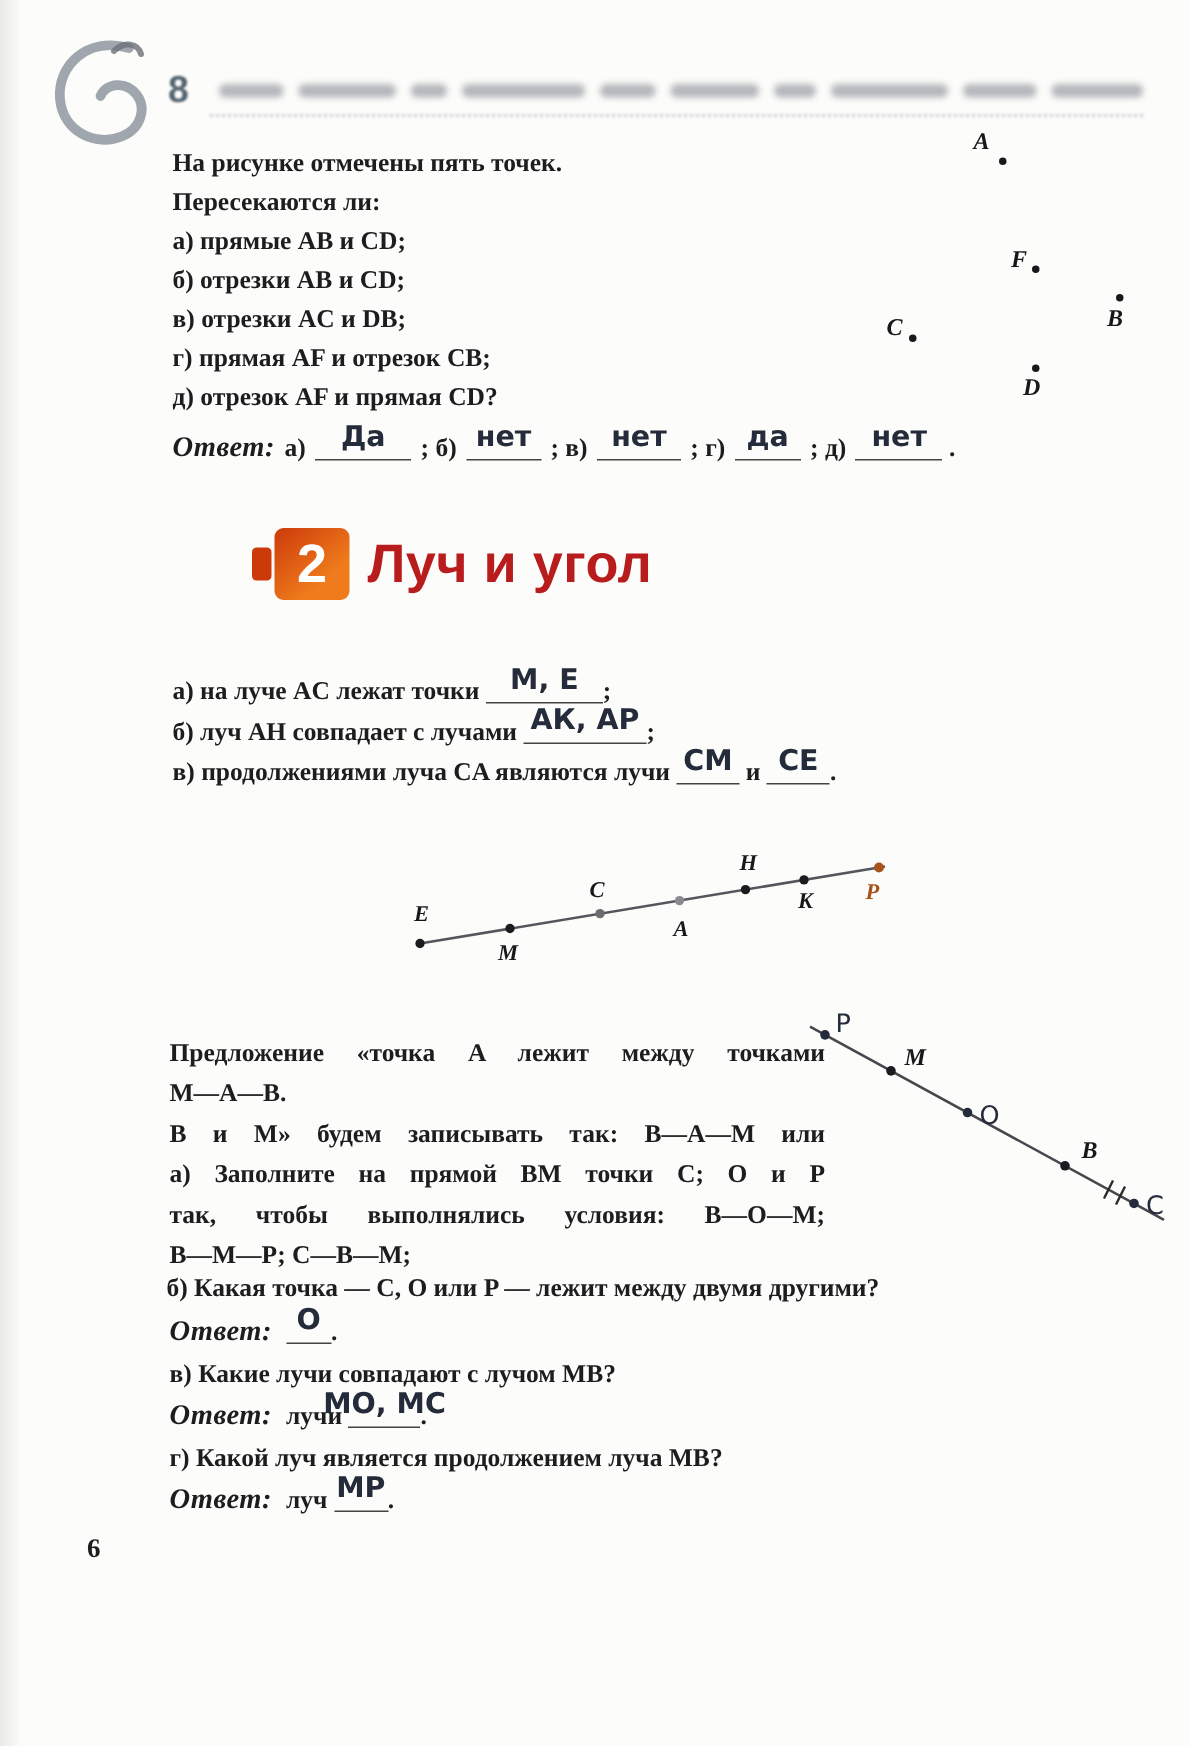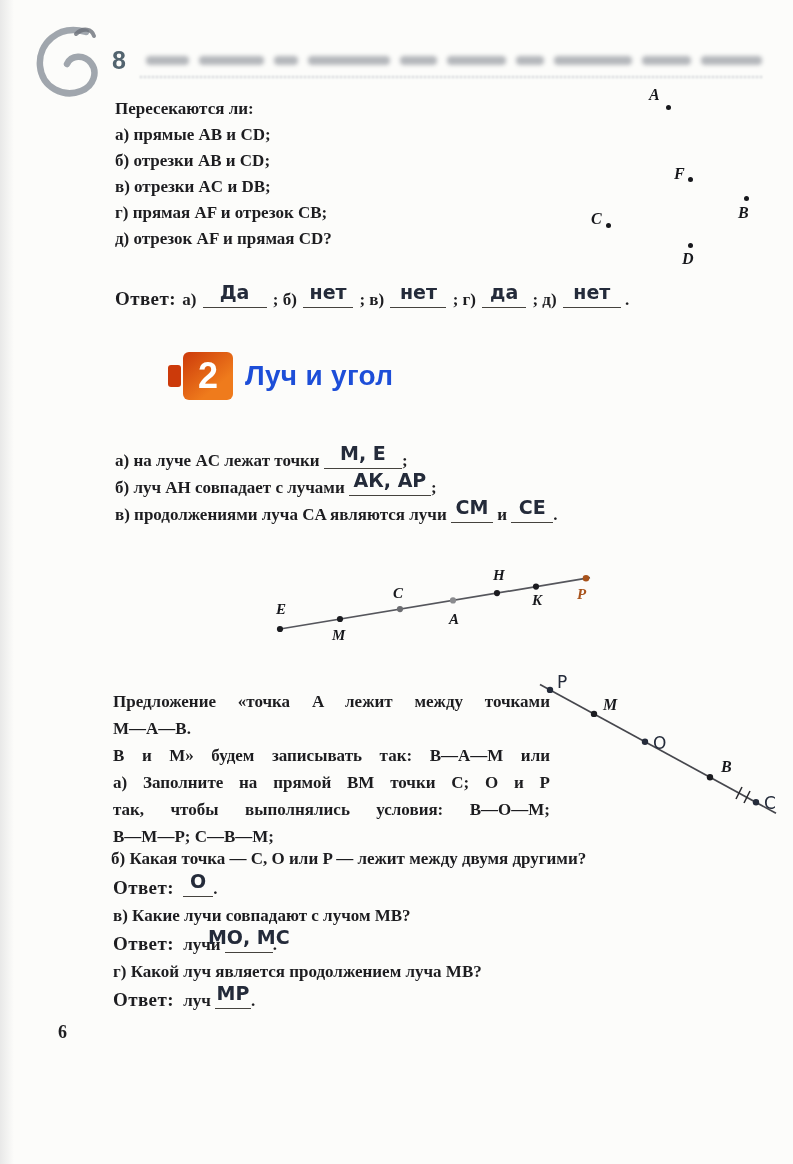--- a/index.html
+++ b/index.html
@@ -11,37 +11,37 @@
   }
   body::after{
     content:"";position:absolute;left:0;top:0;bottom:0;width:14px;
     background:linear-gradient(90deg,rgba(60,62,72,.10),rgba(60,62,72,0));
     pointer-events:none;
   }
   .abs{position:absolute;}
   .printed{font-family:"Liberation Serif",serif;font-weight:bold;font-size:17px;line-height:26px;color:var(--text,#1d1d20);}
   .p3line{line-height:27px;white-space:nowrap;}
   .jl{text-align:justify;text-align-last:justify;white-space:normal;}
-  .otvet{font-family:"Liberation Serif",serif;font-weight:bold;font-size:19px;letter-spacing:.4px;}
+  .otvet{font-family:"Liberation Serif",serif;font-style:italic;font-weight:bold;font-size:19px;letter-spacing:.4px;}
   .hand{font-family:"DejaVu Sans",sans-serif;color:var(--handwriting,#242b3a);font-size:19px;line-height:1;}
   .blank{display:inline-block;position:relative;height:6px;vertical-align:-3px;border-bottom:1.4px solid #45423d;}
   .blank .hand{position:absolute;left:50%;transform:translateX(-50%);bottom:5px;white-space:nowrap;}
   .w64{width:64px}.w50{width:50px}.w56{width:56px}.w44{width:44px}.w58{width:58px}
   .w78{width:78px}.w82{width:82px}.w42{width:42px}
   .w30{width:30px}.w48{width:48px}.w36{width:36px}
   .row{white-space:nowrap;}
   .sep{padding:0 2px;}
   
   .sec-icon-wrap{display:flex;align-items:center;}
   .sec-icon-small{width:13px;height:22px;border-radius:3px;background:var(--accent-dark,#cc3a0a);margin-right:2px;}
   .sec-icon{width:50px;height:48px;border-radius:6px;
     background:linear-gradient(140deg,var(--accent-dark,#cc3a0a) 0%,var(--accent,#ef7b1c) 70%);
     display:flex;align-items:center;justify-content:center;
     font-family:"Liberation Sans",sans-serif;font-weight:bold;font-size:36px;color:#fff;}
-  .sec-title{font-family:"Liberation Sans",sans-serif;font-weight:bold;font-size:28px;color:#1d4ed8;margin-left:12px;letter-spacing:.3px;}
+  .sec-title{font-family:"Liberation Sans",sans-serif;font-weight:bold;font-size:36px;color:#b91c1c;margin-left:12px;letter-spacing:.3px;}
   
   .pt-label{position:absolute;font-family:"Liberation Serif",serif;font-style:italic;font-weight:bold;font-size:16px;line-height:18px;color:#17181c;}
   .dot{position:absolute;width:5px;height:5px;border-radius:50%;background:#17181c;}
   
   text.it{font:italic bold 15px "Liberation Serif",serif;fill:#17181c;}
   text.it2{font:italic bold 16px "Liberation Serif",serif;fill:#17181c;}
   text.hnd{font:17px "DejaVu Sans",sans-serif;fill:var(--handwriting,#242b3a);}
   text.acc{fill:#a8531b;}
   
   .fade-words{display:flex;gap:10px;filter:blur(2px);opacity:.5;}
@@ -67,20 +67,21 @@
   <i style="width:40px"></i>
     <i style="width:64px"></i>
     <i style="width:30px"></i>
     <i style="width:84px"></i>
   <i style="width:52px"></i>
     <i style="width:66px"></i>
 </div>
 <div class="abs fade-dots" style="left:140px;top:76px;width:622px;height:0;"></div>
 
 <div class="abs printed" style="left:115px;top:96px;">
+  <div>На рисунке отмечены пять точек.</div>
   <div>Пересекаются ли:</div>
   <div>а) прямые AB и CD;</div>
   <div>б) отрезки AB и CD;</div>
   <div>в) отрезки AC и DB;</div>
   <div>г) прямая AF и отрезок CB;</div>
   <div>д) отрезок AF и прямая CD?</div>
 </div>
 
 <div class="abs printed row" style="left:115px;top:286px;">
   <span class="otvet">Ответ:</span>

